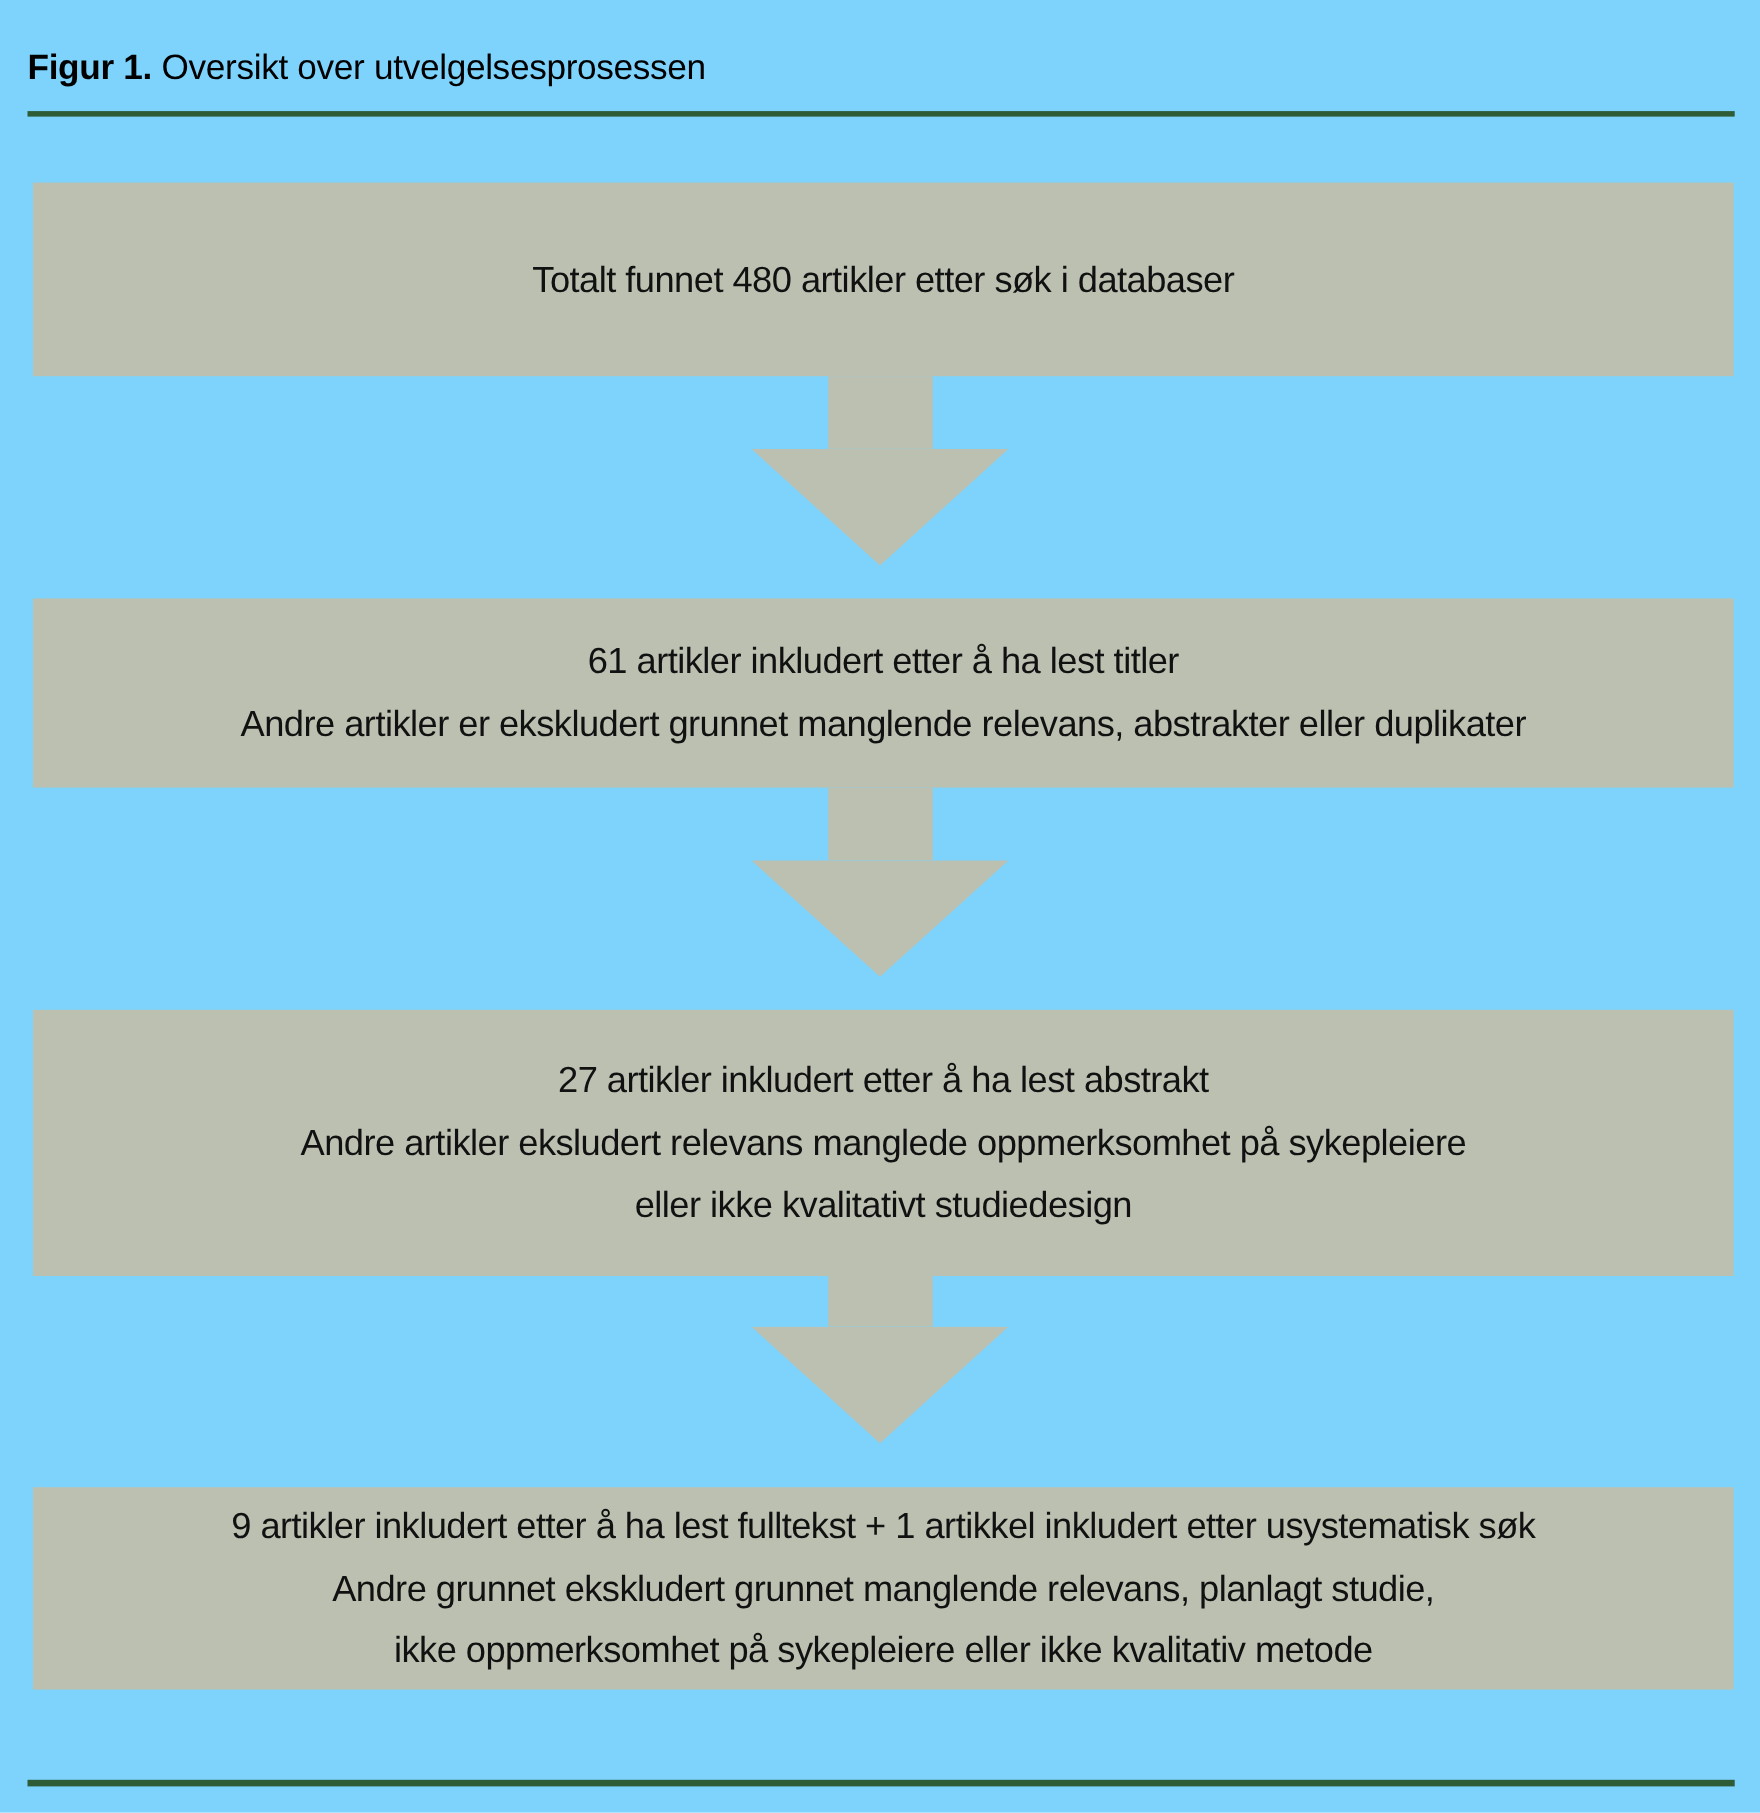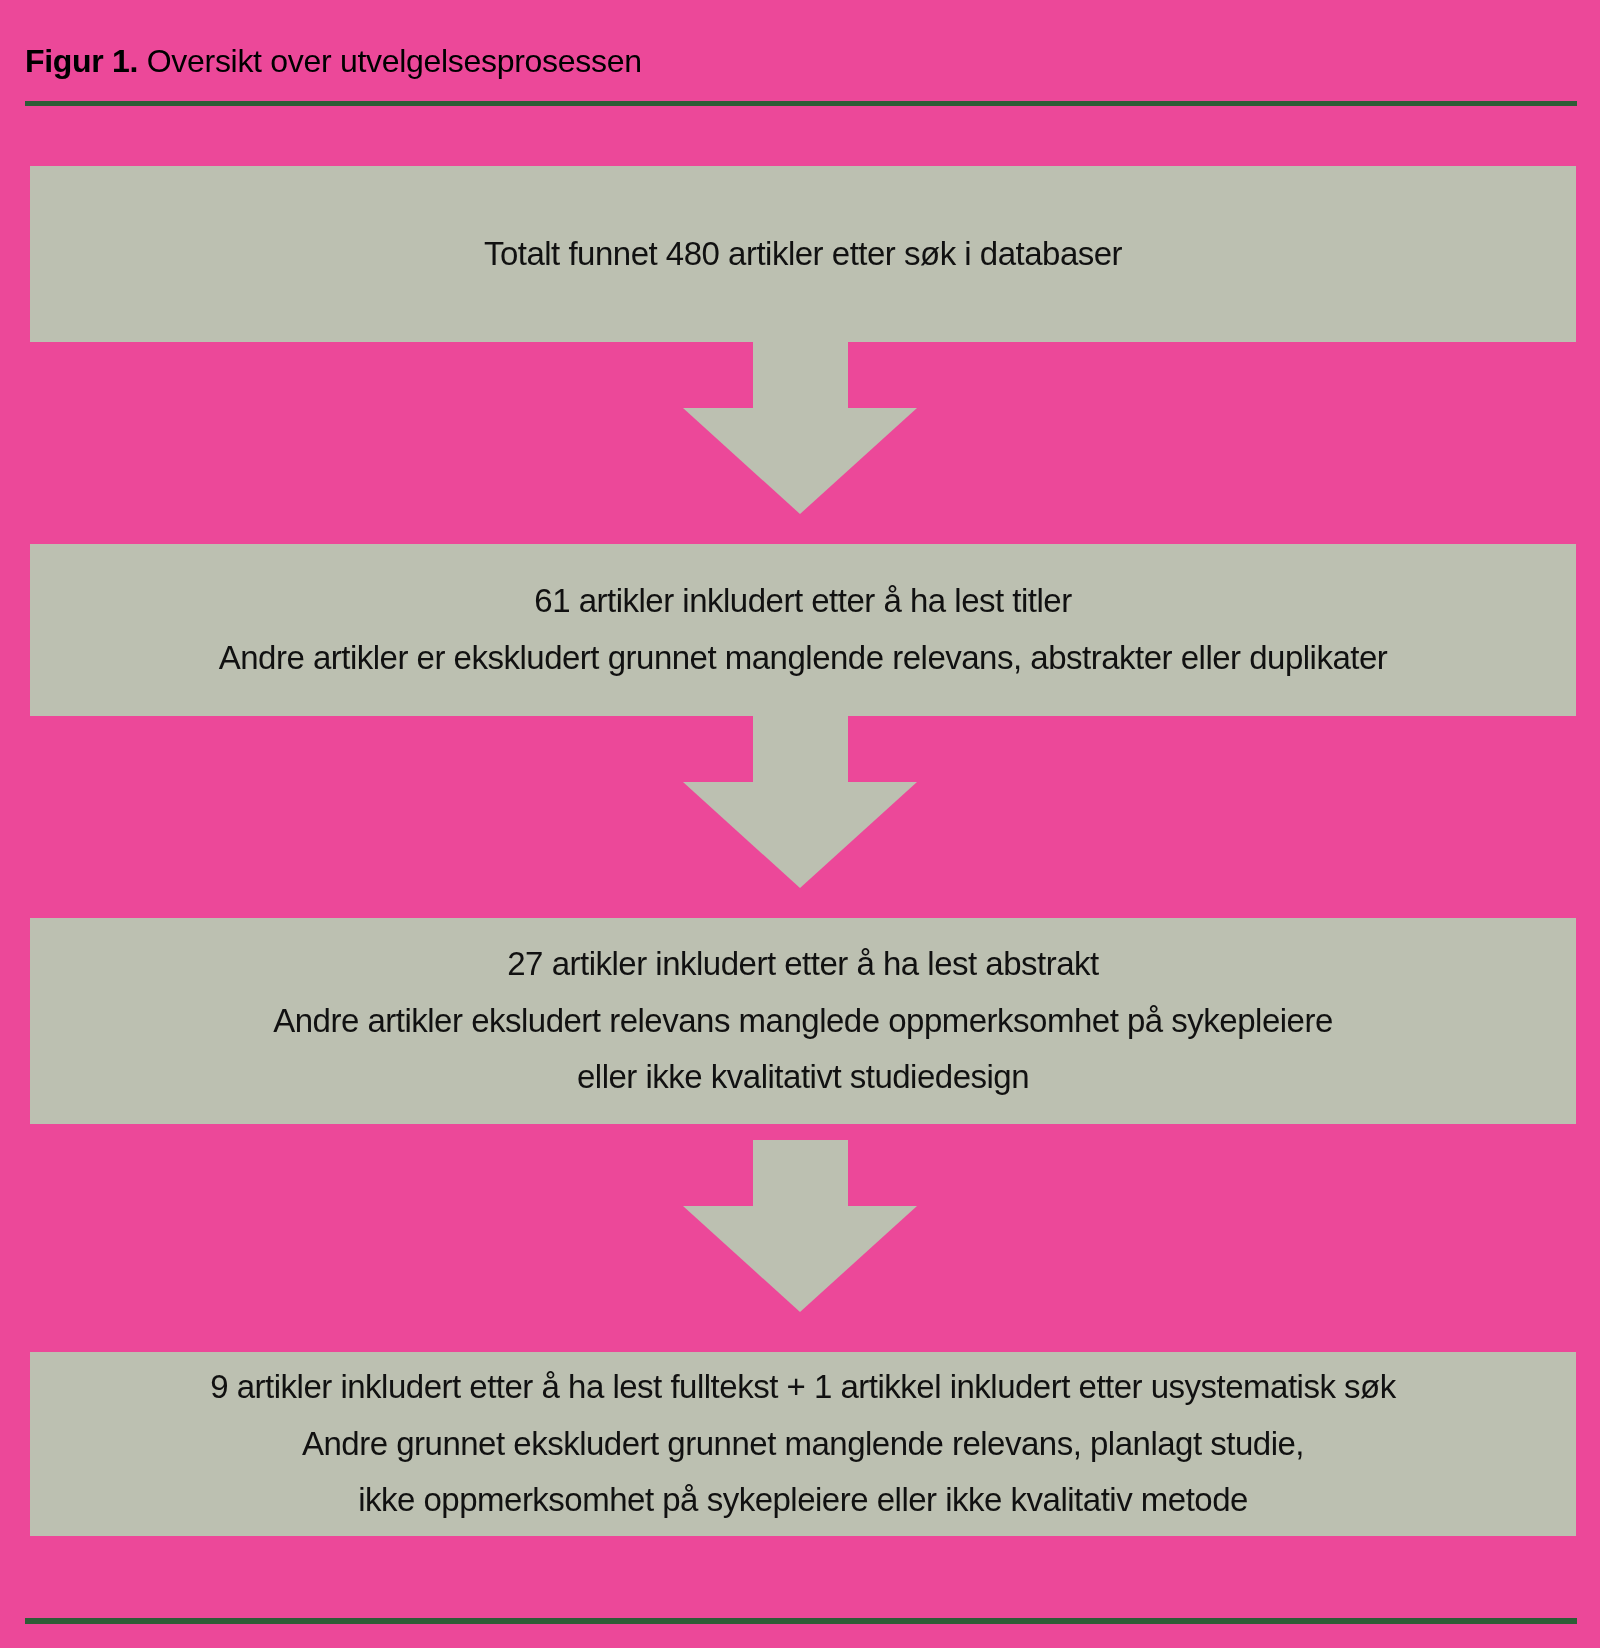--- a/index.html
+++ b/index.html
@@ -10,21 +10,21 @@
   * { margin: 0; padding: 0; box-sizing: border-box; }
   html, body { background: #ffffff; }
   body {
     font-family: "Liberation Sans", sans-serif;
     color: var(--text_dark);
   }
   .page {
     position: relative;
     width: 1600px;
     height: 1648px;
-    background: #ec4899;
+    background: #7dd3fc;
     overflow: hidden;
   }
   .figure-caption {
     position: absolute;
     left: 25px;
     top: 42px;
     font-size: 32px;
     line-height: 1.2;
     color: #000000;
     letter-spacing: -0.3px;
@@ -46,21 +46,21 @@
     background: var(--box_fill);
     display: flex;
     flex-direction: column;
     justify-content: center;
     align-items: center;
     text-align: center;
     padding: 8px 20px;
   }
   .box-1 { top: 166px;  height: 176px; }
   .box-2 { top: 544px;  height: 172px; }
-  .box-3 { top: 918px;  height: 206px; }
+  .box-3 { top: 918px;  height: 242px; }
   .box-4 { top: 1352px; height: 184px; }
 
   .box-heading {
     font-weight: normal;
     font-size: 33px;
     line-height: 1.72;
     letter-spacing: -0.5px;
     white-space: nowrap;
   }
   .box-line {

